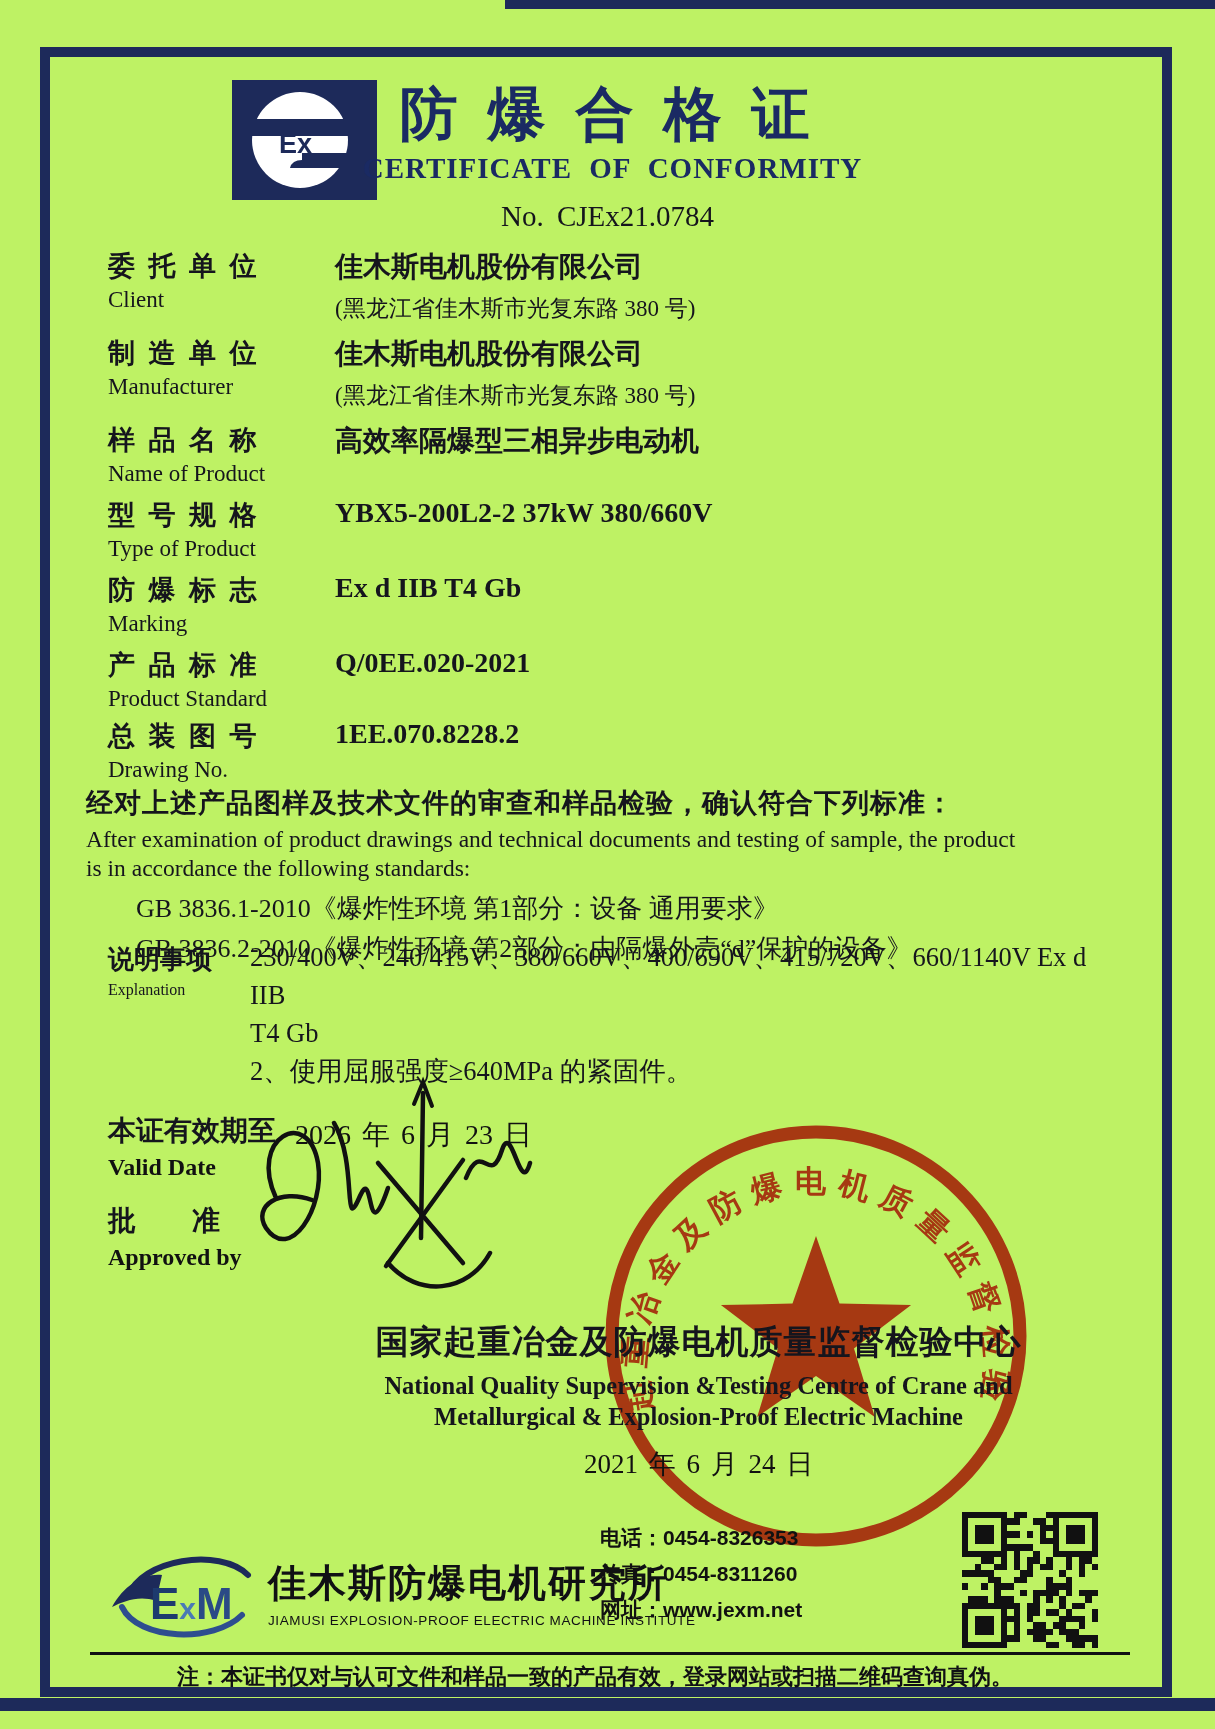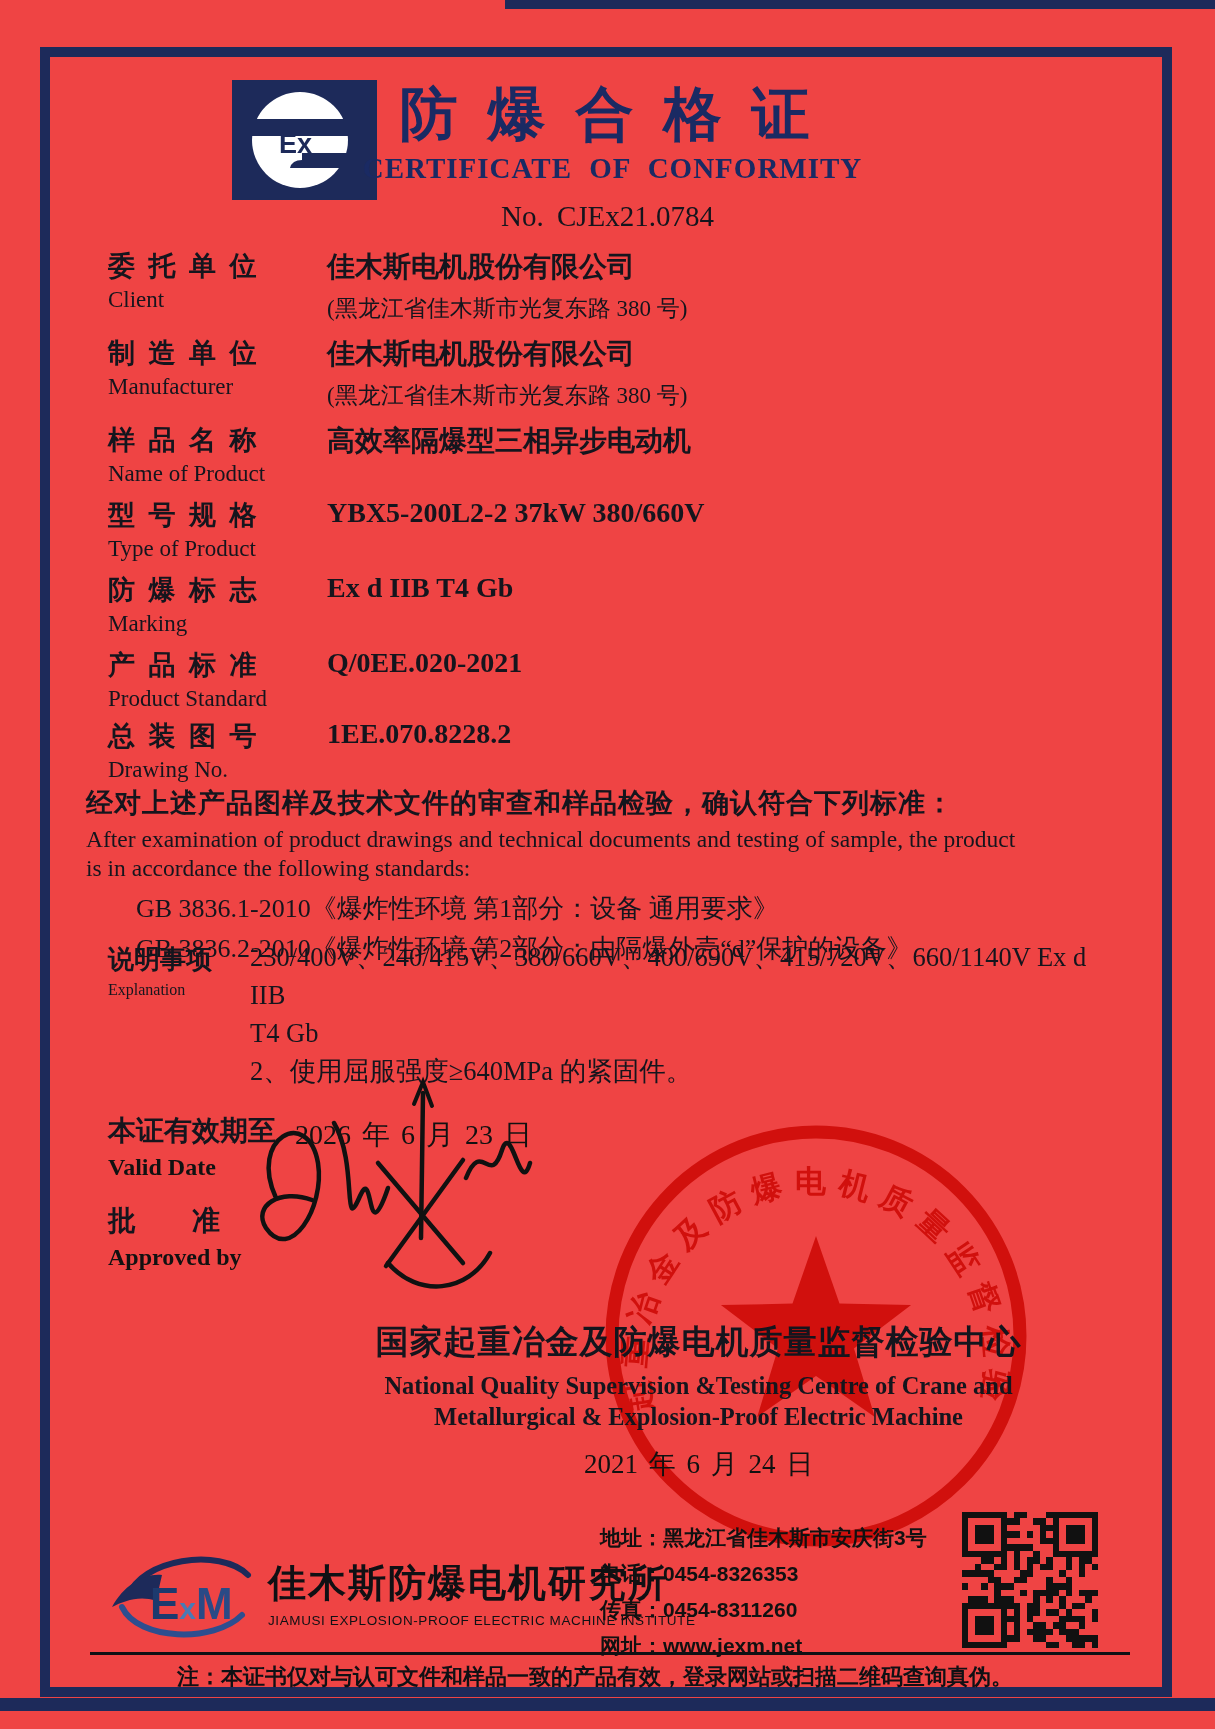--- a/index.html
+++ b/index.html
@@ -1,19 +1,19 @@
 <!DOCTYPE html>
 <html><head>
 <meta charset="utf-8">
 <style>
   * { margin:0; padding:0; box-sizing:border-box; }
   html,body { background:#e8e8e4; }
   .page {
     position:relative; width:1215px; height:1729px;
-    background:#ef4444; overflow:hidden;
+    background:#bef264; overflow:hidden;
     font-family:"Liberation Serif", serif; color:#111;
   }
   .abs { position:absolute; }
   
   .strip-top { left:505px; top:0; width:710px; height:9px; background:#1d2a5a; }
   .strip-bottom { left:0; top:1698px; width:1215px; height:13px; background:#1d2a5a; }
   .main-border { left:40px; top:47px; width:1132px; height:1650px; border:10px solid #1d2a5a; }
 
   
   .ex-logo { left:232px; top:80px; width:145px; height:120px; }
@@ -29,21 +29,21 @@
   .cert-no {
     left:0; width:1215px; top:200px; text-align:center; 
     font-size:29px; color:#15151d; word-spacing:6px;
   }
 
   
   .row { position:absolute; left:108px; width:1000px; }
   .flabel { position:absolute; left:0; top:0; width:230px; }
   .flabel-cn { font-family:"Liberation Sans", sans-serif; font-weight:bold; font-size:27px; letter-spacing:3px; color:#15151d; white-space:nowrap; }
   .flabel-en { font-size:23px; margin-top:3px; color:#15151d; }
-  .fvalue { position:absolute; left:219px; top:0; width:760px; }
+  .fvalue { position:absolute; left:227px; top:0; width:760px; }
   .fvalue-main { font-size:28px; font-weight:600; color:#15151d; white-space:nowrap; }
   .fvalue-sub { font-size:23px; margin-top:7px; color:#15151d; }
 
   
   .statement { left:86px; top:785px; width:1010px; }
   .st-cn { font-family:"Liberation Sans", sans-serif; font-weight:bold; font-size:27px; letter-spacing:1px; color:#15151d; white-space:nowrap; }
   .st-en { font-size:23.5px; line-height:29px; margin-top:4px; color:#15151d; }
   .st-std { font-size:26px; line-height:40px; margin-top:6px; margin-left:50px; font-weight:500; color:#15151d; }
 
   
@@ -238,21 +238,20 @@
     <path d="M18 52 C30 14 110 2 138 30" fill="none" stroke="#1d2a5a" stroke-width="6" stroke-linecap="round"></path>
     <path d="M12 62 C28 96 104 98 132 70" fill="none" stroke="#2e4e8f" stroke-width="6" stroke-linecap="round"></path>
     <path d="M2 62 C14 40 34 28 52 30 L46 56 C30 50 14 56 2 62 Z" fill="#1d2a5a"></path>
     <text x="40" y="74" font-family="Liberation Sans, sans-serif" font-weight="bold" font-size="44" fill="#1d3a6e">E<tspan font-size="30" fill="#4a7ab5" dy="0">x</tspan><tspan fill="#2a4a86" dy="0">M</tspan></text>
   </svg>
   <div class="abs inst">
     <div class="inst-cn">佳木斯防爆电机研究所</div>
     <div class="inst-en">JIAMUSI EXPLOSION-PROOF ELECTRIC MACHINE INSTITUTE</div>
   </div>
   <div class="abs contacts">
-    <div><b>地址：</b><span>黑龙江省佳木斯市安庆街3号</span></div>
     <div><b>电话：</b><span>0454-8326353</span></div>
     <div><b>传真：</b><span>0454-8311260</span></div>
     <div><b>网址：</b><span>www.jexm.net</span></div>
   </div>
   <div class="abs qr">
       <i class=""></i>
       <i class=""></i>
       <i class=""></i>
       <i class=""></i>
       <i class=""></i>

